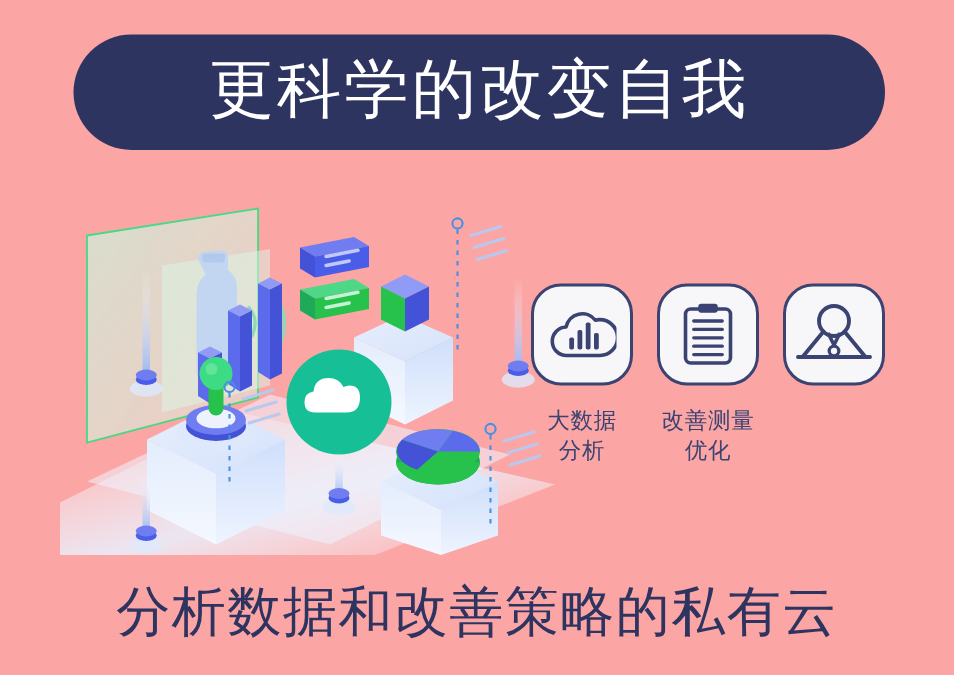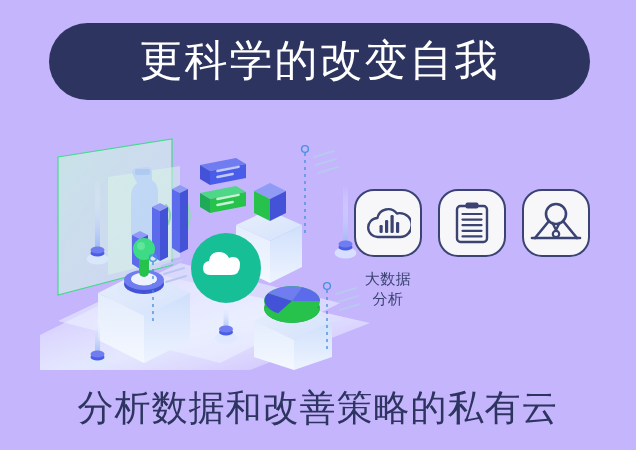--- a/index.html
+++ b/index.html
@@ -3,21 +3,21 @@
 <meta charset="utf-8">
 <style>
   html,body{margin:0;padding:0;}
   body{
     width:636px;height:450px;
     background:#f5f5f7;
     font-family:"Liberation Sans","DejaVu Sans",sans-serif;
     overflow:hidden;
     position:relative;
   }
-  #stage{position:relative;width:636px;height:450px;overflow:hidden;background:#c4b5fd;}
+  #stage{position:relative;width:636px;height:450px;overflow:hidden;background:#fca5a5;}
 
   
   .header-pill{
     position:absolute;left:49px;top:23px;width:541px;height:77px;
     background:#2e3460;border-radius:40px;
     display:flex;align-items:center;justify-content:center;
   }
   .header-title{
     color:#ffffff;font-size:43px;line-height:1;
     letter-spacing:2px;font-weight:400;
@@ -39,21 +39,21 @@
   }
   .feature{width:72px;display:flex;flex-direction:column;align-items:center;}
   .badge{
     width:68px;height:68px;border:2px solid #3a4372;border-radius:20px;
     background:#f7f7f9;
     display:flex;align-items:center;justify-content:center;
     box-sizing:border-box;
   }
   .feature-label{
     margin-top:14px;color:#3a4372;font-size:15px;line-height:1.35;
-    text-align:center;white-space:pre-line;letter-spacing:.5px;font-family:Liberation Mono, monospace;
+    text-align:center;white-space:pre-line;letter-spacing:.5px;
   }
 
   
   .illus{position:absolute;left:40px;top:125px;width:330px;height:245px;}
   .illus svg{display:block;}
 </style>
 </head>
 <body>
 
 <div id="stage">
@@ -273,20 +273,21 @@
           <rect x="13.5" y="1.5" width="13" height="6" rx="2" fill="#3a4372"></rect>
           <g stroke="#3a4372" stroke-width="2.2" stroke-linecap="round">
             <line x1="10.5" y1="13" x2="29.5" y2="13"></line>
             <line x1="10.5" y1="18.6" x2="29.5" y2="18.6"></line>
             <line x1="10.5" y1="24.2" x2="29.5" y2="24.2"></line>
             <line x1="10.5" y1="29.8" x2="29.5" y2="29.8"></line>
             <line x1="10.5" y1="35.4" x2="29.5" y2="35.4"></line>
           </g>
         </svg>
       </div>
+      <div class="feature-label"><span>改善测量</span><br><span>优化</span></div>
     </div>
 
     <div class="feature">
       <div class="badge">
         <svg width="52" height="44" viewBox="0 0 52 44">
           <circle cx="26" cy="13" r="10" fill="none" stroke="#3a4372" stroke-width="2.6"></circle>
           <path d="M19,20 L5,37" fill="none" stroke="#3a4372" stroke-width="2.6" stroke-linecap="round"></path>
           <path d="M33,20 L47,37" fill="none" stroke="#3a4372" stroke-width="2.6" stroke-linecap="round"></path>
           <path d="M22,21 L26,29 L30,21" fill="none" stroke="#3a4372" stroke-width="2.4" stroke-linejoin="round"></path>
           <circle cx="26" cy="33" r="3.2" fill="none" stroke="#3a4372" stroke-width="2.2"></circle>

